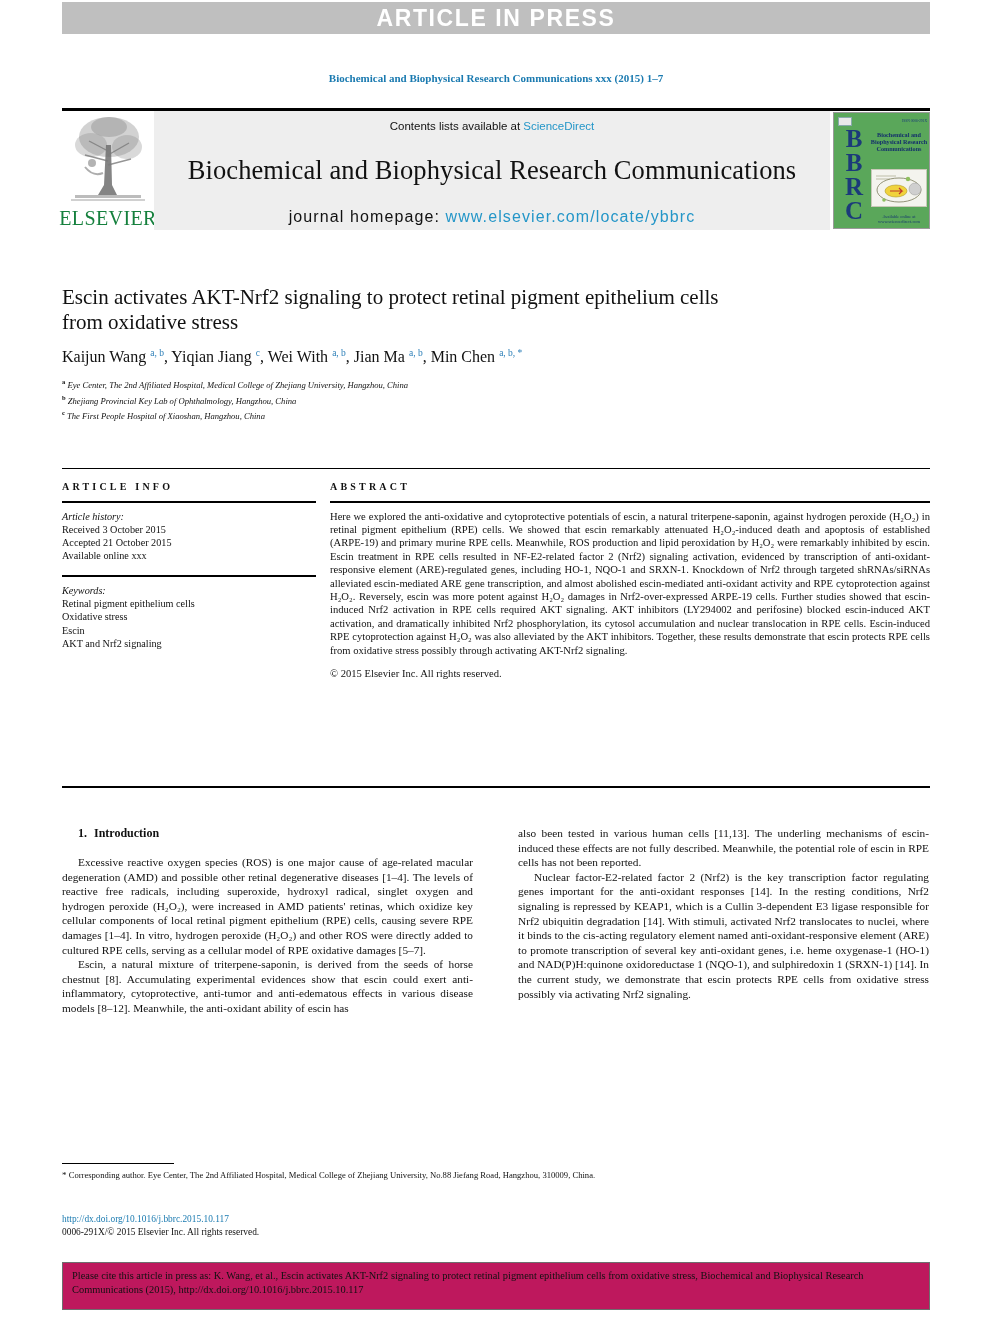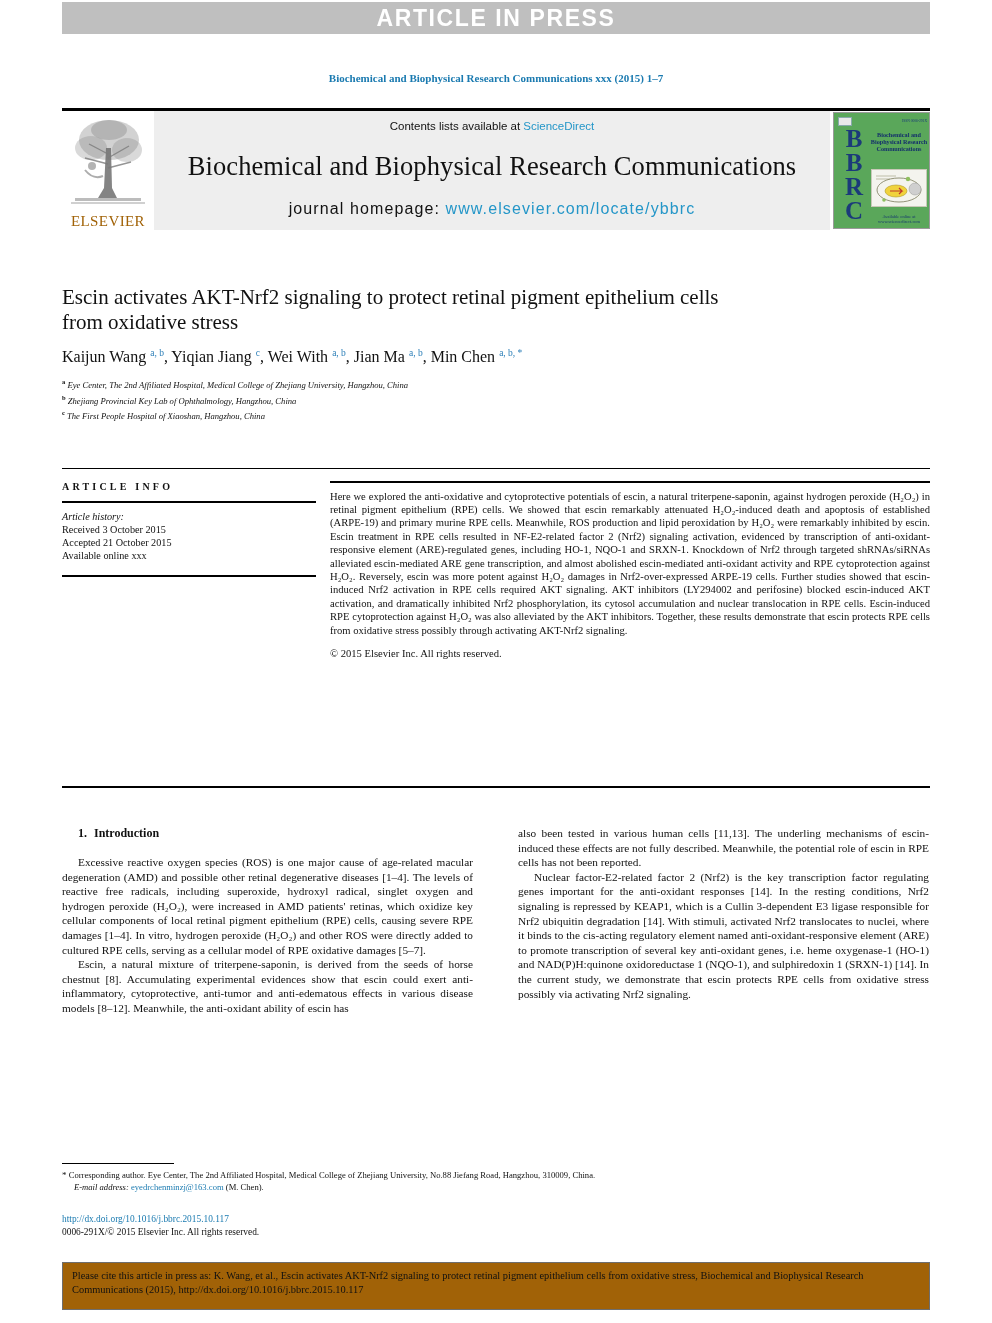--- a/index.html
+++ b/index.html
@@ -41,21 +41,21 @@
     position:absolute; left:0; top:3px; width:868px; height:119px;
     display:flex; align-items:stretch;
   }
   .mast-left {
     width:92px; background:#ffffff; position:relative;
     display:flex; flex-direction:column; justify-content:flex-end; align-items:center;
   }
   .mast-center {
     flex:1; background:#eeeeee; position:relative;
     display:flex; flex-direction:column; align-items:center; justify-content:space-between;
-    padding:9px 0 12px 0;
+    padding:9px 0 4px 0;
   }
   .mast-right { width:100px; display:flex; align-items:center; justify-content:flex-end; }
 
   .contents-line {
     font-family:"Liberation Sans", sans-serif; font-size:11.5px; color:#111;
   }
   .contents-line .sd { color:#2496c8; }
   .journal-title {
     font-family:"Liberation Serif", serif; font-size:26.5px; color:#111;
     letter-spacing:0.1px; white-space:nowrap;
@@ -63,22 +63,22 @@
   .homepage-line {
     font-family:"Liberation Sans", sans-serif; font-size:16px; color:#111;
     letter-spacing:1.1px;
   }
   .homepage-line .url { color:#2496c8; }
 
   
   .elsevier-logo { width:82px; height:98px; position:relative; }
   .tree-svg { position:absolute; left:0; top:0; }
   .elsevier-word {
-    font-family:"Liberation Serif", serif; font-size:15px; letter-spacing:0.4px;
-    color:#a16207; font-weight:normal; margin-top:1px;
+    font-family:"Liberation Serif", serif; font-size:20px; letter-spacing:0.4px;
+    color:#15803d; font-weight:normal; margin-top:1px;
   }
 
   
   .bbrc-cover {
     width:97px; height:117px; background:#5aa75a; border:1px solid #9a9a9a;
     position:relative; overflow:hidden;
   }
   .bbrc-letters {
     position:absolute; left:4px; top:14px; width:32px;
     font-family:"Liberation Serif", serif; font-weight:bold; font-size:25px;
@@ -186,21 +186,21 @@
     font-family:"Liberation Serif", serif; font-size:9.4px; color:#1a7ab0;
   }
   .issn-line {
     position:absolute; left:62px; top:1227px; width:868px;
     font-family:"Liberation Serif", serif; font-size:9.4px; color:#111;
   }
 
   
   .cite-box {
     position:absolute; left:62px; top:1262px; width:868px; height:48px;
-    border:1px solid #6e6e6e; background:#a16207;
+    border:1px solid #6e6e6e; background:#be185d;
     padding:6px 9px;
     font-family:"Liberation Serif", serif; font-size:10.4px; line-height:14px; color:#111;
   }
 </style>
 </head>
 <body>
 
 <div class="page">
 
   <div class="aip-band">
@@ -297,24 +297,32 @@
         <div class="sec-head">ARTICLE INFO</div>
         <div class="hr-black"></div>
         <div class="info-body">
           <div class="lbl">Article history:</div>
           <div>Received 3 October 2015</div>
           <div>Accepted 21 October 2015</div>
           <div>Available online xxx</div>
         </div>
         <div class="info-gap"></div>
         <div class="hr-black"></div>
+        <div class="info-body">
+          <div class="lbl">Keywords:</div>
+          <div>Retinal pigment epithelium cells</div>
+          <div>Oxidative stress</div>
+          <div>Escin</div>
+          <div>AKT and Nrf2 signaling</div>
+        </div>
       </div>
 
       <div class="col-abs">
         <div style="height:12px"></div>
+        <div class="sec-head">ABSTRACT</div>
         <div class="hr-black"></div>
         <div class="abs-body">Here we explored the anti-oxidative and cytoprotective potentials of escin, a natural triterpene-saponin, against hydrogen peroxide (H₂O₂) in retinal pigment epithelium (RPE) cells. We showed that escin remarkably attenuated H₂O₂-induced death and apoptosis of established (ARPE-19) and primary murine RPE cells. Meanwhile, ROS production and lipid peroxidation by H₂O₂ were remarkably inhibited by escin. Escin treatment in RPE cells resulted in NF-E2-related factor 2 (Nrf2) signaling activation, evidenced by transcription of anti-oxidant-responsive element (ARE)-regulated genes, including HO-1, NQO-1 and SRXN-1. Knockdown of Nrf2 through targeted shRNAs/siRNAs alleviated escin-mediated ARE gene transcription, and almost abolished escin-mediated anti-oxidant activity and RPE cytoprotection against H₂O₂. Reversely, escin was more potent against H₂O₂ damages in Nrf2-over-expressed ARPE-19 cells. Further studies showed that escin-induced Nrf2 activation in RPE cells required AKT signaling. AKT inhibitors (LY294002 and perifosine) blocked escin-induced AKT activation, and dramatically inhibited Nrf2 phosphorylation, its cytosol accumulation and nuclear translocation in RPE cells. Escin-induced RPE cytoprotection against H₂O₂ was also alleviated by the AKT inhibitors. Together, these results demonstrate that escin protects RPE cells from oxidative stress possibly through activating AKT-Nrf2 signaling.</div>
         <div class="abs-body copyline">© 2015 Elsevier Inc. All rights reserved.</div>
       </div>
 
     </div>
   </div>
   <div class="rule-bottom-abs"></div>
 
   <div class="body-cols">
@@ -330,25 +338,20 @@
       <p class="para">Nuclear factor-E2-related factor 2 (Nrf2) is the key transcription factor regulating genes important for the anti-oxidant responses [14]. In the resting conditions, Nrf2 signaling is repressed by KEAP1, which is a Cullin 3-dependent E3 ligase responsible for Nrf2 ubiquitin degradation [14]. With stimuli, activated Nrf2 translocates to nuclei, where it binds to the cis-acting regulatory element named anti-oxidant-responsive element (ARE) to promote transcription of several key anti-oxidant genes, i.e. heme oxygenase-1 (HO-1) and NAD(P)H:quinone oxidoreductase 1 (NQO-1), and sulphiredoxin 1 (SRXN-1) [14]. In the current study, we demonstrate that escin protects RPE cells from oxidative stress possibly via activating Nrf2 signaling.</p>
     </div>
   </div>
 
   <div class="footnote-rule"></div>
   <div class="footnote">
     <div>
       <span class="star">*</span>
       <span>Corresponding author. Eye Center, The 2nd Affiliated Hospital, Medical College of Zhejiang University, No.88 Jiefang Road, Hangzhou, 310009, China.</span>
     </div>
-    <div style="padding-left:12px">
-      <span class="em-lbl">E-mail address:</span>
-      <span class="link">eyedrchenminzj@163.com</span>
-      <span>(M. Chen).</span>
-    </div>
   </div>
 
   <div class="doi-line">http://dx.doi.org/10.1016/j.bbrc.2015.10.117</div>
   <div class="issn-line">0006-291X/© 2015 Elsevier Inc. All rights reserved.</div>
 
   <div class="cite-box">Please cite this article in press as: K. Wang, et al., Escin activates AKT-Nrf2 signaling to protect retinal pigment epithelium cells from oxidative stress, Biochemical and Biophysical Research Communications (2015), http://dx.doi.org/10.1016/j.bbrc.2015.10.117</div>
 
 </div>
 
 </body></html>

